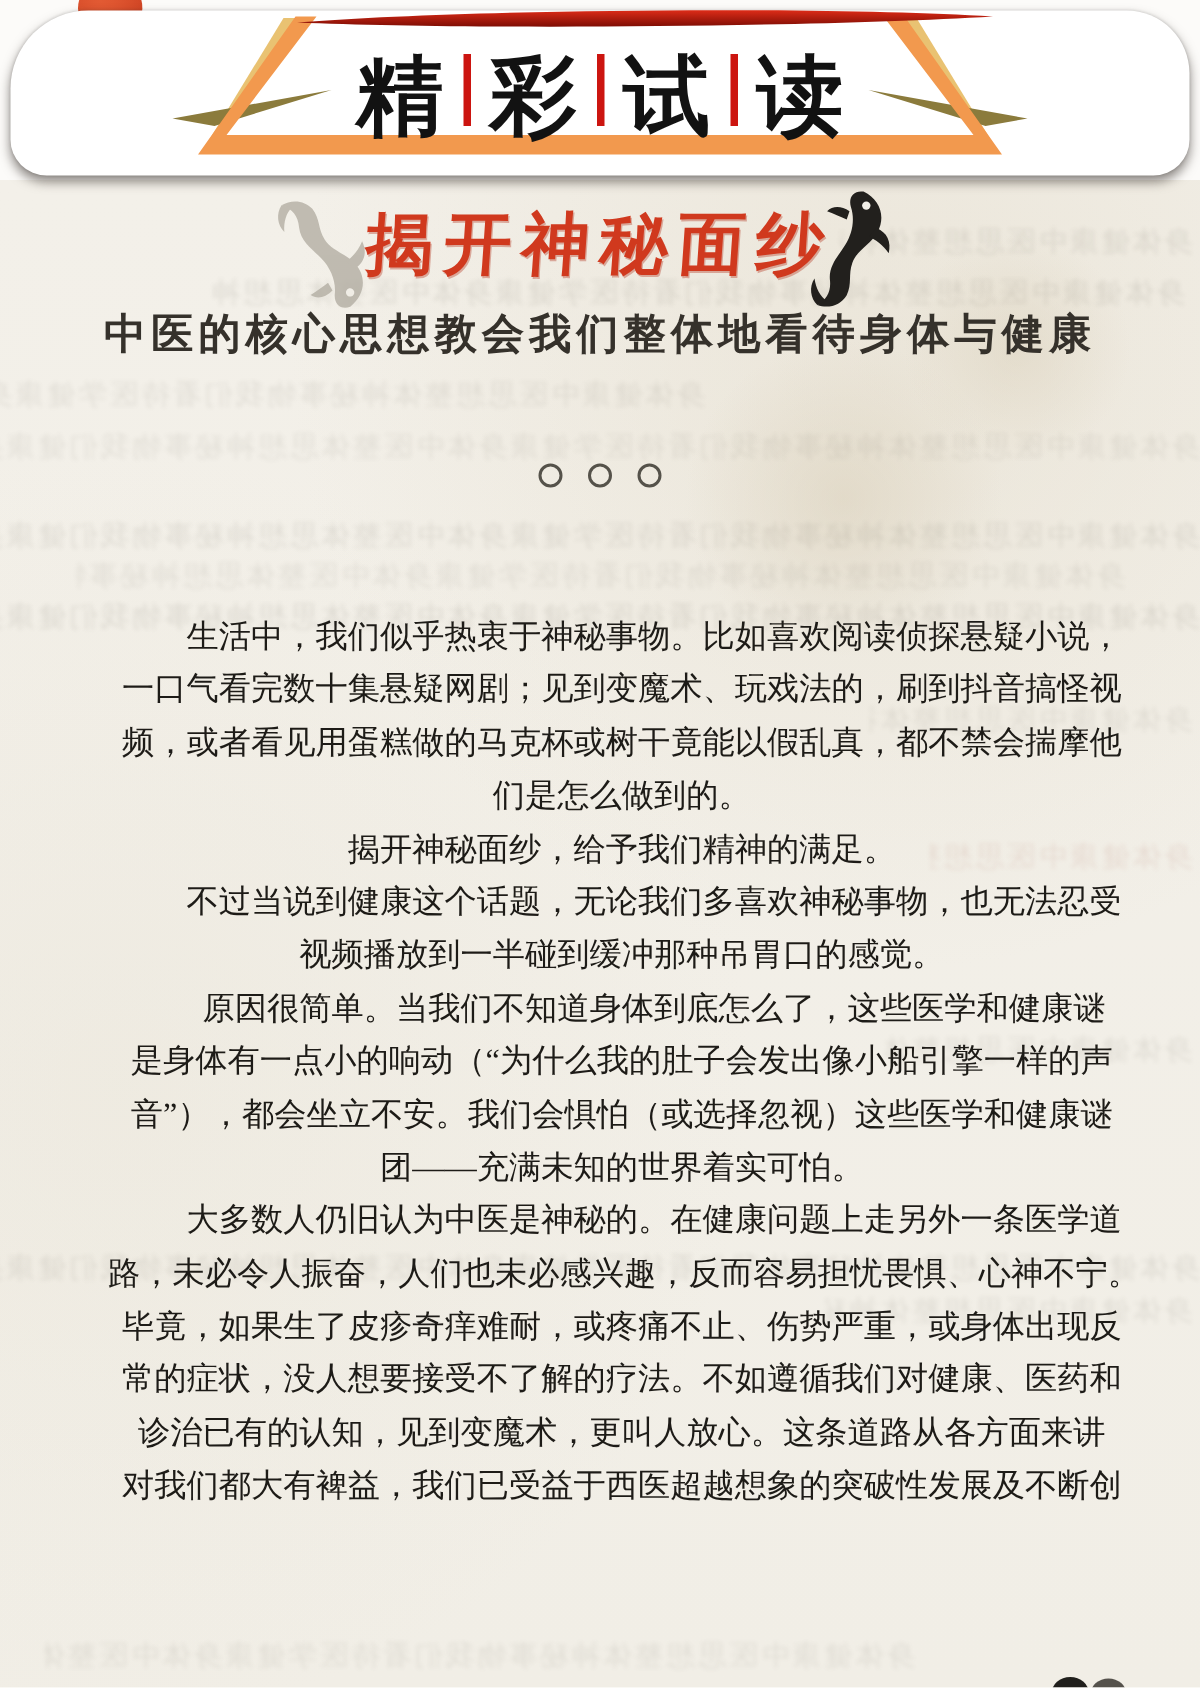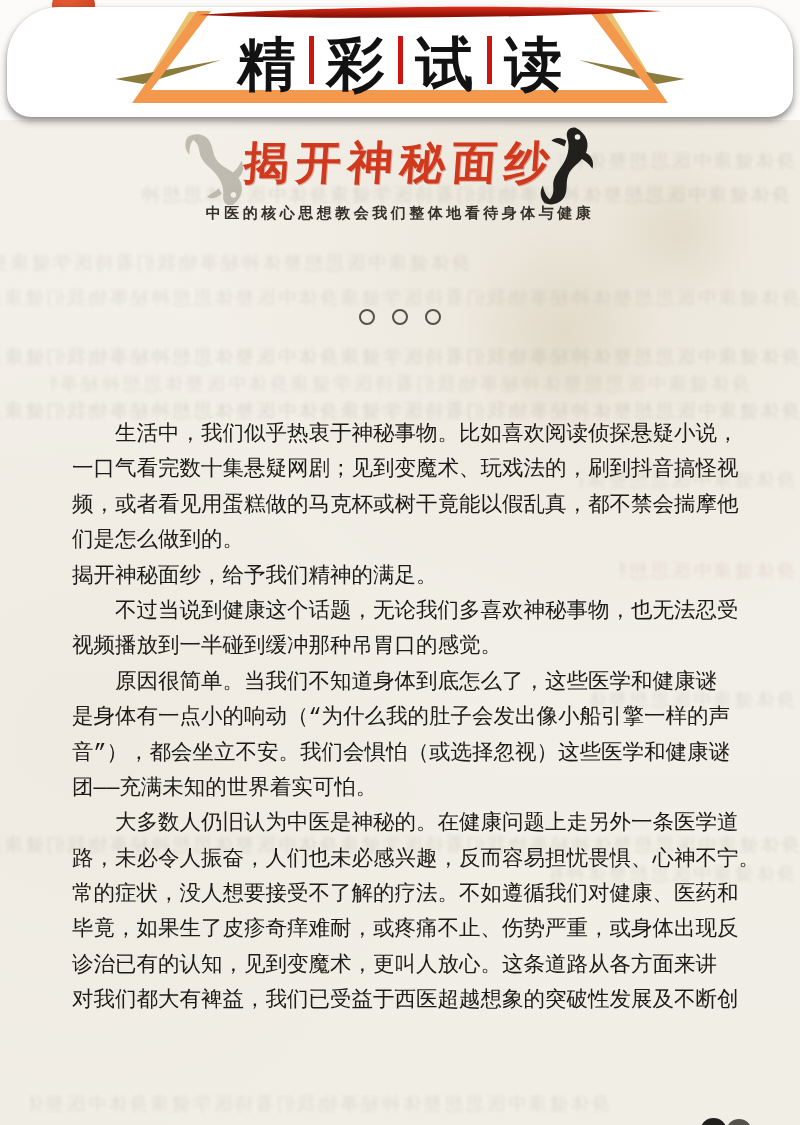--- a/index.html
+++ b/index.html
@@ -73,32 +73,32 @@
 
   .chapter-title{
     position:absolute;top:13px;left:0;width:100%;text-align:center;z-index:3;
     font-family:"DejaVu Serif","Liberation Serif",serif;font-weight:bold;
     font-size:45px;color:#d0391e;letter-spacing:7px;transform:skewX(-4deg);
     text-shadow:1px 1px 0 rgba(176,40,16,.35);
   }
   .subtitle{
     position:absolute;top:84px;left:0;width:100%;text-align:center;z-index:3;
     font-family:Liberation Serif, serif;font-weight:600;
-    font-size:15px;letter-spacing:3.5px;color:#35312b;
+    font-size:28px;letter-spacing:3.5px;color:#35312b;
   }
   .circles{
     position:absolute;top:189px;left:0;width:100%;z-index:3;
     display:flex;justify-content:center;gap:17px;
   }
   .circle{width:12px;height:12px;border:2px solid #55524a;border-radius:50%}
 
   .body-text{
-    position:absolute;top:297px;left:72px;width:685px;z-index:3;
-    font-family:Liberation Mono, monospace;
-    font-size:21.5px;line-height:35.4px;color:#1d1b17;
+    position:absolute;top:287px;left:72px;width:685px;z-index:3;
+    font-family:Liberation Serif, serif;
+    font-size:21.5px;line-height:35.4px;color:#1d1b17;text-align:center;
   }
   .line{white-space:nowrap;height:35.4px}
   .indent{padding-left:43px}
 
   .cut-mark{position:absolute;bottom:-15px;border-radius:50%;z-index:4}
   .cut1{left:701px;width:25px;height:22px;background:#201f1c}
   .cut2{left:727px;width:24px;height:21px;background:#55524c}
 </style>
 </head>
 <body>
@@ -190,22 +190,22 @@
       <div class="line">们是怎么做到的。</div>
       <div class="line">揭开神秘面纱，给予我们精神的满足。</div>
       <div class="line indent">不过当说到健康这个话题，无论我们多喜欢神秘事物，也无法忍受</div>
       <div class="line">视频播放到一半碰到缓冲那种吊胃口的感觉。</div>
       <div class="line indent">原因很简单。当我们不知道身体到底怎么了，这些医学和健康谜</div>
       <div class="line">是身体有一点小的响动（“为什么我的肚子会发出像小船引擎一样的声</div>
       <div class="line">音”），都会坐立不安。我们会惧怕（或选择忽视）这些医学和健康谜</div>
       <div class="line">团——充满未知的世界着实可怕。</div>
       <div class="line indent">大多数人仍旧认为中医是神秘的。在健康问题上走另外一条医学道</div>
       <div class="line">路，未必令人振奋，人们也未必感兴趣，反而容易担忧畏惧、心神不宁。</div>
+      <div class="line">毕竟，如果生了皮疹奇痒难耐，或疼痛不止、伤势严重，或身体出现反</div>
       <div class="line">常的症状，没人想要接受不了解的疗法。不如遵循我们对健康、医药和</div>
-      <div class="line">毕竟，如果生了皮疹奇痒难耐，或疼痛不止、伤势严重，或身体出现反</div>
       <div class="line">诊治已有的认知，见到变魔术，更叫人放心。这条道路从各方面来讲</div>
       <div class="line">对我们都大有裨益，我们已受益于西医超越想象的突破性发展及不断创</div>
     </div>
 
     <div class="cut-mark cut1"></div>
     <div class="cut-mark cut2"></div>
   </div>
 
 </div>
 

